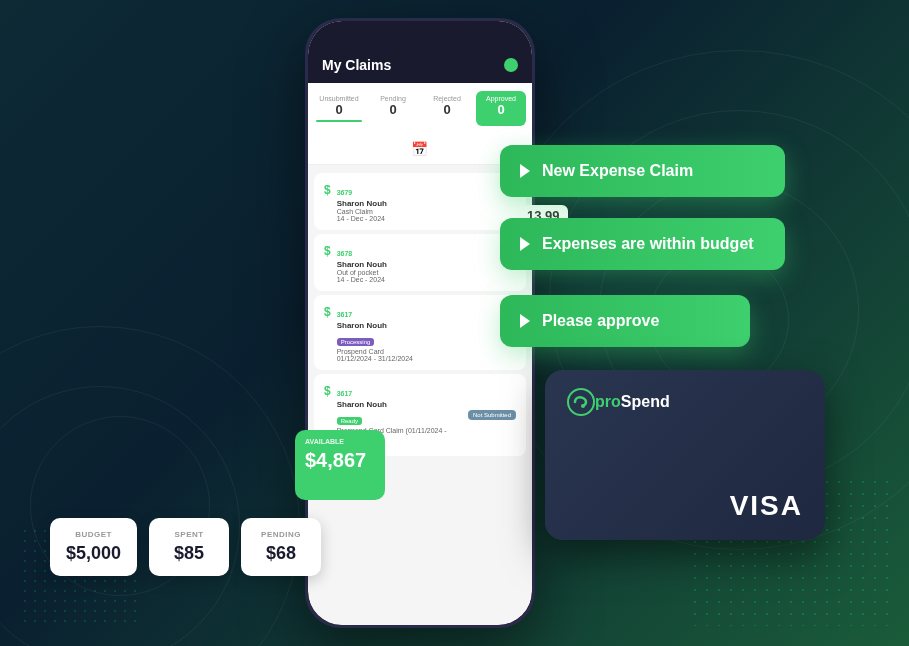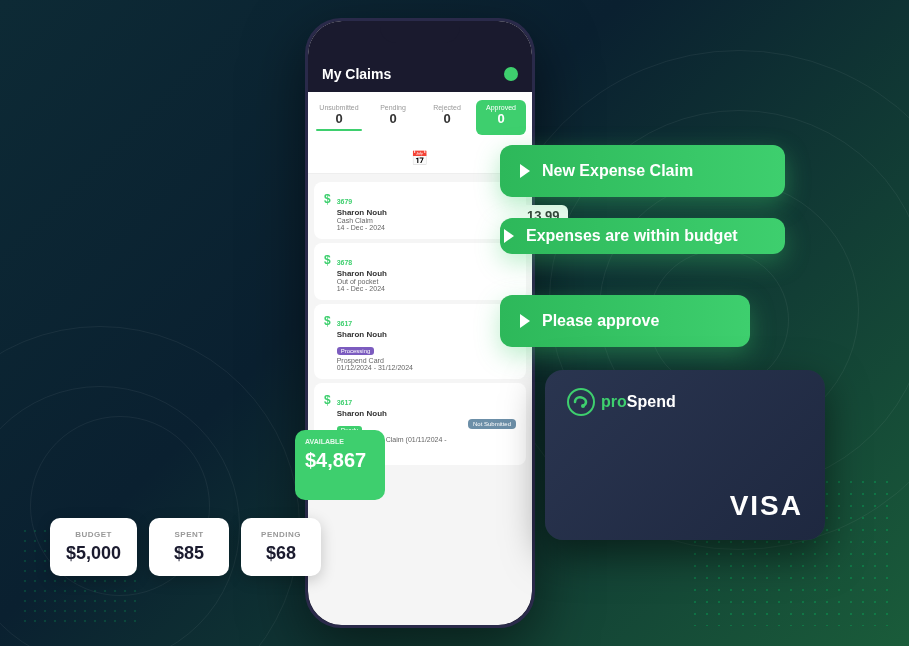--- a/index.html
+++ b/index.html
@@ -85,21 +85,21 @@
       position: absolute;
       inset: 0;
       background: #f5f5f5;
       border-radius: 34px;
       overflow: hidden;
     }
 
     
     .phone-header {
       background: #1a1a2e;
-      padding: 45px 14px 10px;
+      padding: 36px 14px 10px;
       color: white;
       display: flex;
       justify-content: space-between;
       align-items: center;
     }
     .phone-header-title {
       font-size: 14px;
       font-weight: 700;
       color: white;
     }
@@ -252,26 +252,26 @@
       font-size: 16px;
       font-weight: 700;
       color: white;
     }
 
     .floating-budget {
       position: absolute;
       left: 500px;
       top: 218px;
       width: 285px;
-      height: 36px;
+      height: 52px;
       background: linear-gradient(90deg, #2db85a, #3ecf6e);
       border-radius: 12px;
       display: flex;
       align-items: center;
-      padding: 0 4px;
+      padding: 0 20px;
       gap: 12px;
       z-index: 20;
       box-shadow: 0 8px 25px rgba(62,207,110,0.35);
     }
 
     .floating-approve {
       position: absolute;
       left: 500px;
       top: 295px;
       width: 250px;
@@ -313,21 +313,20 @@
       padding: 18px 22px;
       z-index: 25;
       box-shadow: 0 15px 40px rgba(0,0,0,0.5);
       display: flex;
       flex-direction: column;
       justify-content: space-between;
     }
     .prospend-logo {
       display: flex;
       align-items: center;
-      gap: 6px;
     }
     .prospend-logo-icon {
       width: 28px;
       height: 28px;
     }
     .prospend-logo-text {
       font-size: 16px;
       font-weight: 700;
       color: white;
     }

